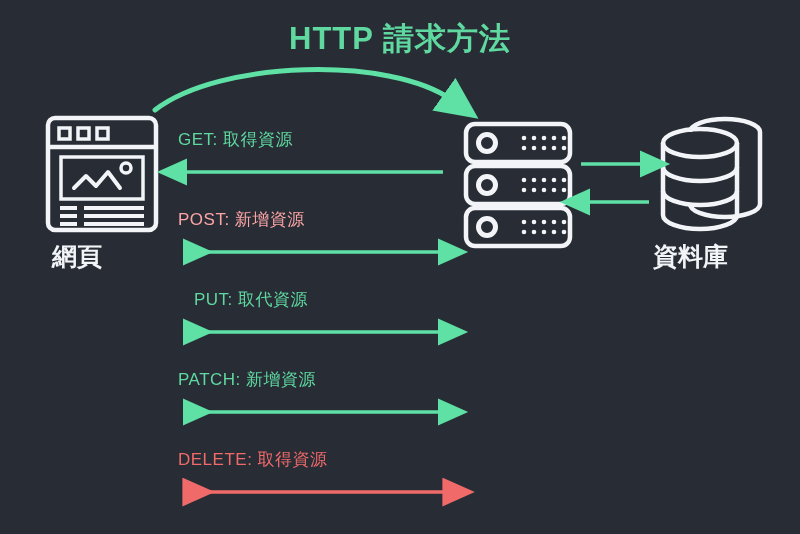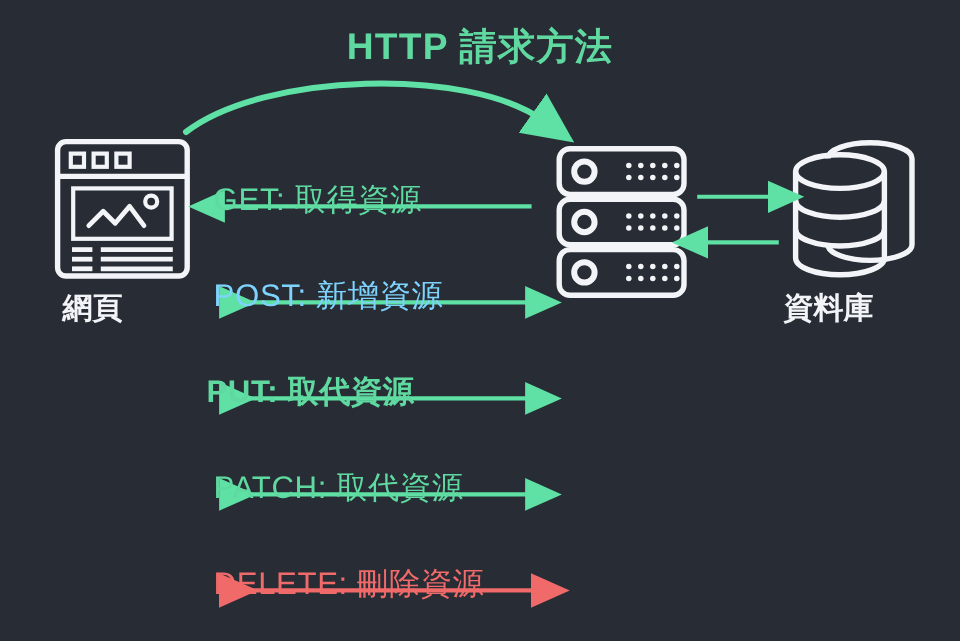--- a/index.html
+++ b/index.html
@@ -38,24 +38,23 @@
     position: absolute;
     left: 0;
     top: 0;
     width: 800px;
     height: 534px;
   }
 
   
   .method-label {
     position: absolute;
-    font-size: 26px;
+    font-size: 17px;
     white-space: nowrap;
     letter-spacing: 0.5px;
-    margin-top: 21px;
   }
 
   
   .node-caption {
     position: absolute;
     font-size: 25px;
     font-weight: bold;
     color: #f2f4f7;
     white-space: nowrap;
     text-align: left;
@@ -176,21 +175,21 @@
 
     <line x1="186" y1="412" x2="441" y2="412" stroke="#5fe0a4" stroke-width="3.4" marker-start="url(#arrL-g)" marker-end="url(#arrR-g)"></line>
 
     <line x1="186" y1="492" x2="446" y2="492" stroke="#f06a6a" stroke-width="3.6" marker-start="url(#arrL-r)" marker-end="url(#arrR-r)"></line>
 
     <line x1="581" y1="164" x2="643" y2="164" stroke="#5fe0a4" stroke-width="3.4" marker-end="url(#arrR-g)"></line>
     <line x1="649" y1="202" x2="587" y2="202" stroke="#5fe0a4" stroke-width="3.4" marker-end="url(#arrL-g)"></line>
   </svg>
 
   <div class="method-label" style="left:178px; top:128px; color:#5fd9a0;">GET: 取得資源</div>
-  <div class="method-label" style="left:178px; top:208px; color:#7dd3fc;">POST: 新增資源</div>
-  <div class="method-label" style="left:172px; top:288px; color:#5fd9a0;font-weight:bold;">PUT: 取代資源</div>
-  <div class="method-label" style="left:178px; top:368px; color:#5fd9a0;">PATCH: 取代資源</div>
-  <div class="method-label" style="left:178px; top:448px; color:#f06a6a;">DELETE: 刪除資源</div>
+  <div class="method-label" style="left:178px; top:208px; color:#fca5a5;">POST: 新增資源</div>
+  <div class="method-label" style="left:194px; top:288px; color:#5fd9a0;">PUT: 取代資源</div>
+  <div class="method-label" style="left:178px; top:368px; color:#5fd9a0;">PATCH: 新增資源</div>
+  <div class="method-label" style="left:178px; top:448px; color:#f06a6a;">DELETE: 取得資源</div>
 
   <div class="node-caption" style="left:52px; top:240px; width:100px;">網頁</div>
   <div class="node-caption" style="left:653px; top:240px; width:126px;">資料庫</div>
 
 </div>
 
 </body></html>

